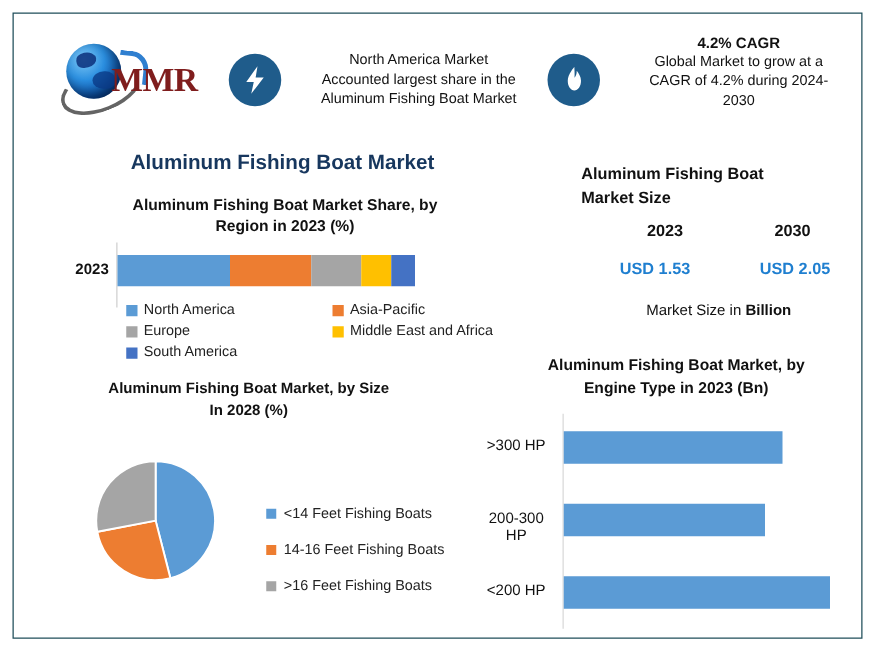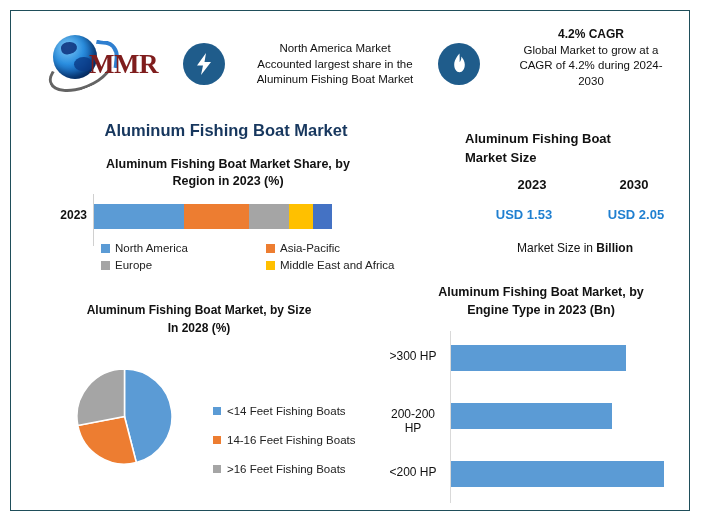--- a/index.html
+++ b/index.html
@@ -461,20 +461,24 @@
             <span>Asia-Pacific</span>
           </div>
           <div class="lg-item">
             <span class="lg-swatch" style="background: rgb(165, 165, 165);"></span>
             <span>Europe</span>
           </div>
           <div class="lg-item">
             <span class="lg-swatch" style="background: rgb(255, 192, 0);"></span>
             <span>Middle East and Africa</span>
           </div>
+          <div class="lg-item">
+            <span class="lg-swatch" style="background: rgb(68, 114, 196);"></span>
+            <span>South America</span>
+          </div>
         </div>
     </div>
 
     <div class="size-panel">
       <div class="size-title">
         <div>Aluminum Fishing Boat</div>
         <div>Market Size</div>
       </div>
       <div class="size-year" style="left:36px;">2023</div>
       <div class="size-year" style="left:138px;">2030</div>
@@ -516,21 +520,21 @@
         <div>Aluminum Fishing Boat Market, by</div>
         <div>Engine Type in 2023 (Bn)</div>
       </div>
       <div class="engine-axis"></div>
       <div id="engine-rows">
           <div class="engine-row" style="top: 48px;">
             <div class="engine-label">&gt;300 HP</div>
             <div class="engine-bar" style="width: 175px; background: rgb(91, 155, 213);"></div>
           </div>
           <div class="engine-row" style="top: 106px;">
-            <div class="engine-label">200-200 HP</div>
+            <div class="engine-label">200-300 HP</div>
             <div class="engine-bar" style="width: 161px; background: rgb(91, 155, 213);"></div>
           </div>
           <div class="engine-row" style="top: 164px;">
             <div class="engine-label">&lt;200 HP</div>
             <div class="engine-bar" style="width: 213px; background: rgb(91, 155, 213);"></div>
           </div>
         </div>
     </div>
 
   </div>

